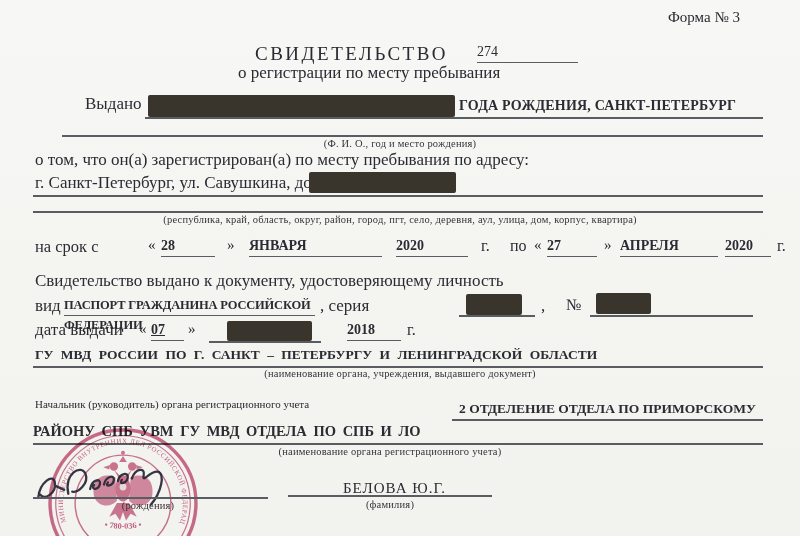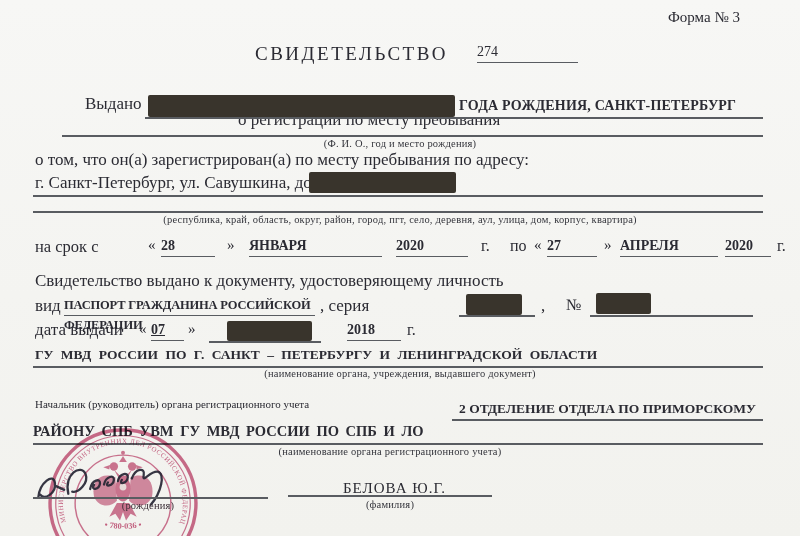--- a/index.html
+++ b/index.html
@@ -22,21 +22,21 @@
   .sig{position:absolute; transform:rotate(-2deg);}
 </style>
 </head>
 <body>
 
 <div class="doc">
 
   <div class="abs" style="left:668px; top:9px; font-size:15px;font-family:Liberation Serif, serif;">Форма № 3</div>
   <div class="abs" style="left:255px; top:43px; font-size:19px; letter-spacing:2.5px;">СВИДЕТЕЛЬСТВО</div>
   <div class="cell" style="left:477px; top:42px; width:101px; font-size:14px; font-weight:normal;">274</div>
-  <div class="abs" style="left:238px; top:63px; font-size:17px;margin-top:47px;">о регистрации по месту пребывания</div>
+  <div class="abs" style="left:238px; top:63px; font-size:17px;">о регистрации по месту пребывания</div>
 
   <div class="abs lbl" style="left:85px; top:94px;">Выдано</div>
   <div class="bar" style="left:148px; top:95px; width:307px; height:22px;"></div>
   <div class="abs boldcaps" style="left:459px; top:98px; font-size:14px; letter-spacing:.2px;">ГОДА РОЖДЕНИЯ, САНКТ-ПЕТЕРБУРГ</div>
   <div class="rule" style="left:145px; top:117px; width:618px;"></div>
   <div class="rule" style="left:62px; top:135px; width:701px;"></div>
   <div class="cap" style="left:200px; top:138px; width:400px;">(Ф. И. О., год и место рождения)</div>
 
   <div class="abs lbl" style="left:35px; top:150px;">о том, что он(а) зарегистрирован(а) по месту пребывания по адресу:</div>
   <div class="abs lbl" style="left:35px; top:173px;">г. Санкт-Петербург, ул. Савушкина, дом</div>
@@ -80,21 +80,21 @@
   <div class="cell" style="left:347px; top:320px; width:54px;">2018</div>
   <div class="abs" style="left:407px; top:321px; font-size:16px;">г.</div>
 
   <div class="abs boldcaps" style="left:35px; top:347px; font-size:13.5px; word-spacing:4px;">ГУ МВД РОССИИ ПО Г. САНКТ – ПЕТЕРБУРГУ И ЛЕНИНГРАДСКОЙ ОБЛАСТИ</div>
   <div class="rule" style="left:33px; top:366px; width:730px;"></div>
   <div class="cap" style="left:150px; top:368px; width:500px;">(наименование органа, учреждения, выдавшего документ)</div>
 
   <div class="abs" style="left:35px; top:398px; font-size:11px;">Начальник (руководитель) органа регистрационного учета</div>
   <div class="abs" style="left:459px; top:401px; font-size:13.5px; font-weight:600;">2 ОТДЕЛЕНИЕ ОТДЕЛА  ПО ПРИМОРСКОМУ</div>
   <div class="rule" style="left:452px; top:419px; width:311px;"></div>
-  <div class="abs" style="left:33px; top:423px; font-size:14.5px; font-weight:600; word-spacing:3px;">РАЙОНУ СПБ УВМ  ГУ  МВД РОССИИ  ПО СПБ  И  ЛО</div>
+  <div class="abs" style="left:33px; top:423px; font-size:14.5px; font-weight:600; word-spacing:3px;">РАЙОНУ СПБ УВМ  ГУ  МВД ОТДЕЛА  ПО СПБ  И  ЛО</div>
   <div class="rule" style="left:33px; top:443px; width:730px;"></div>
   <div class="cap" style="left:140px; top:446px; width:500px;">(наименование органа регистрационного учета)</div>
 
   <svg class="stamp" style="left:47px; top:427px;" width="152" height="152" viewBox="0 0 200 200">
     <defs>
       <path id="arcTop" d="M 26,128 A 79,79 0 1 1 174,128" fill="none"></path>
       <path id="arcNum" d="M 56,126 Q 100,142 144,126" fill="none"></path>
     </defs>
     <circle cx="100" cy="100" r="96" fill="none" stroke="#c2456f" stroke-width="4.5" opacity="0.85"></circle>
     <circle cx="100" cy="100" r="88.5" fill="none" stroke="#c2456f" stroke-width="1.6" opacity="0.8"></circle>

